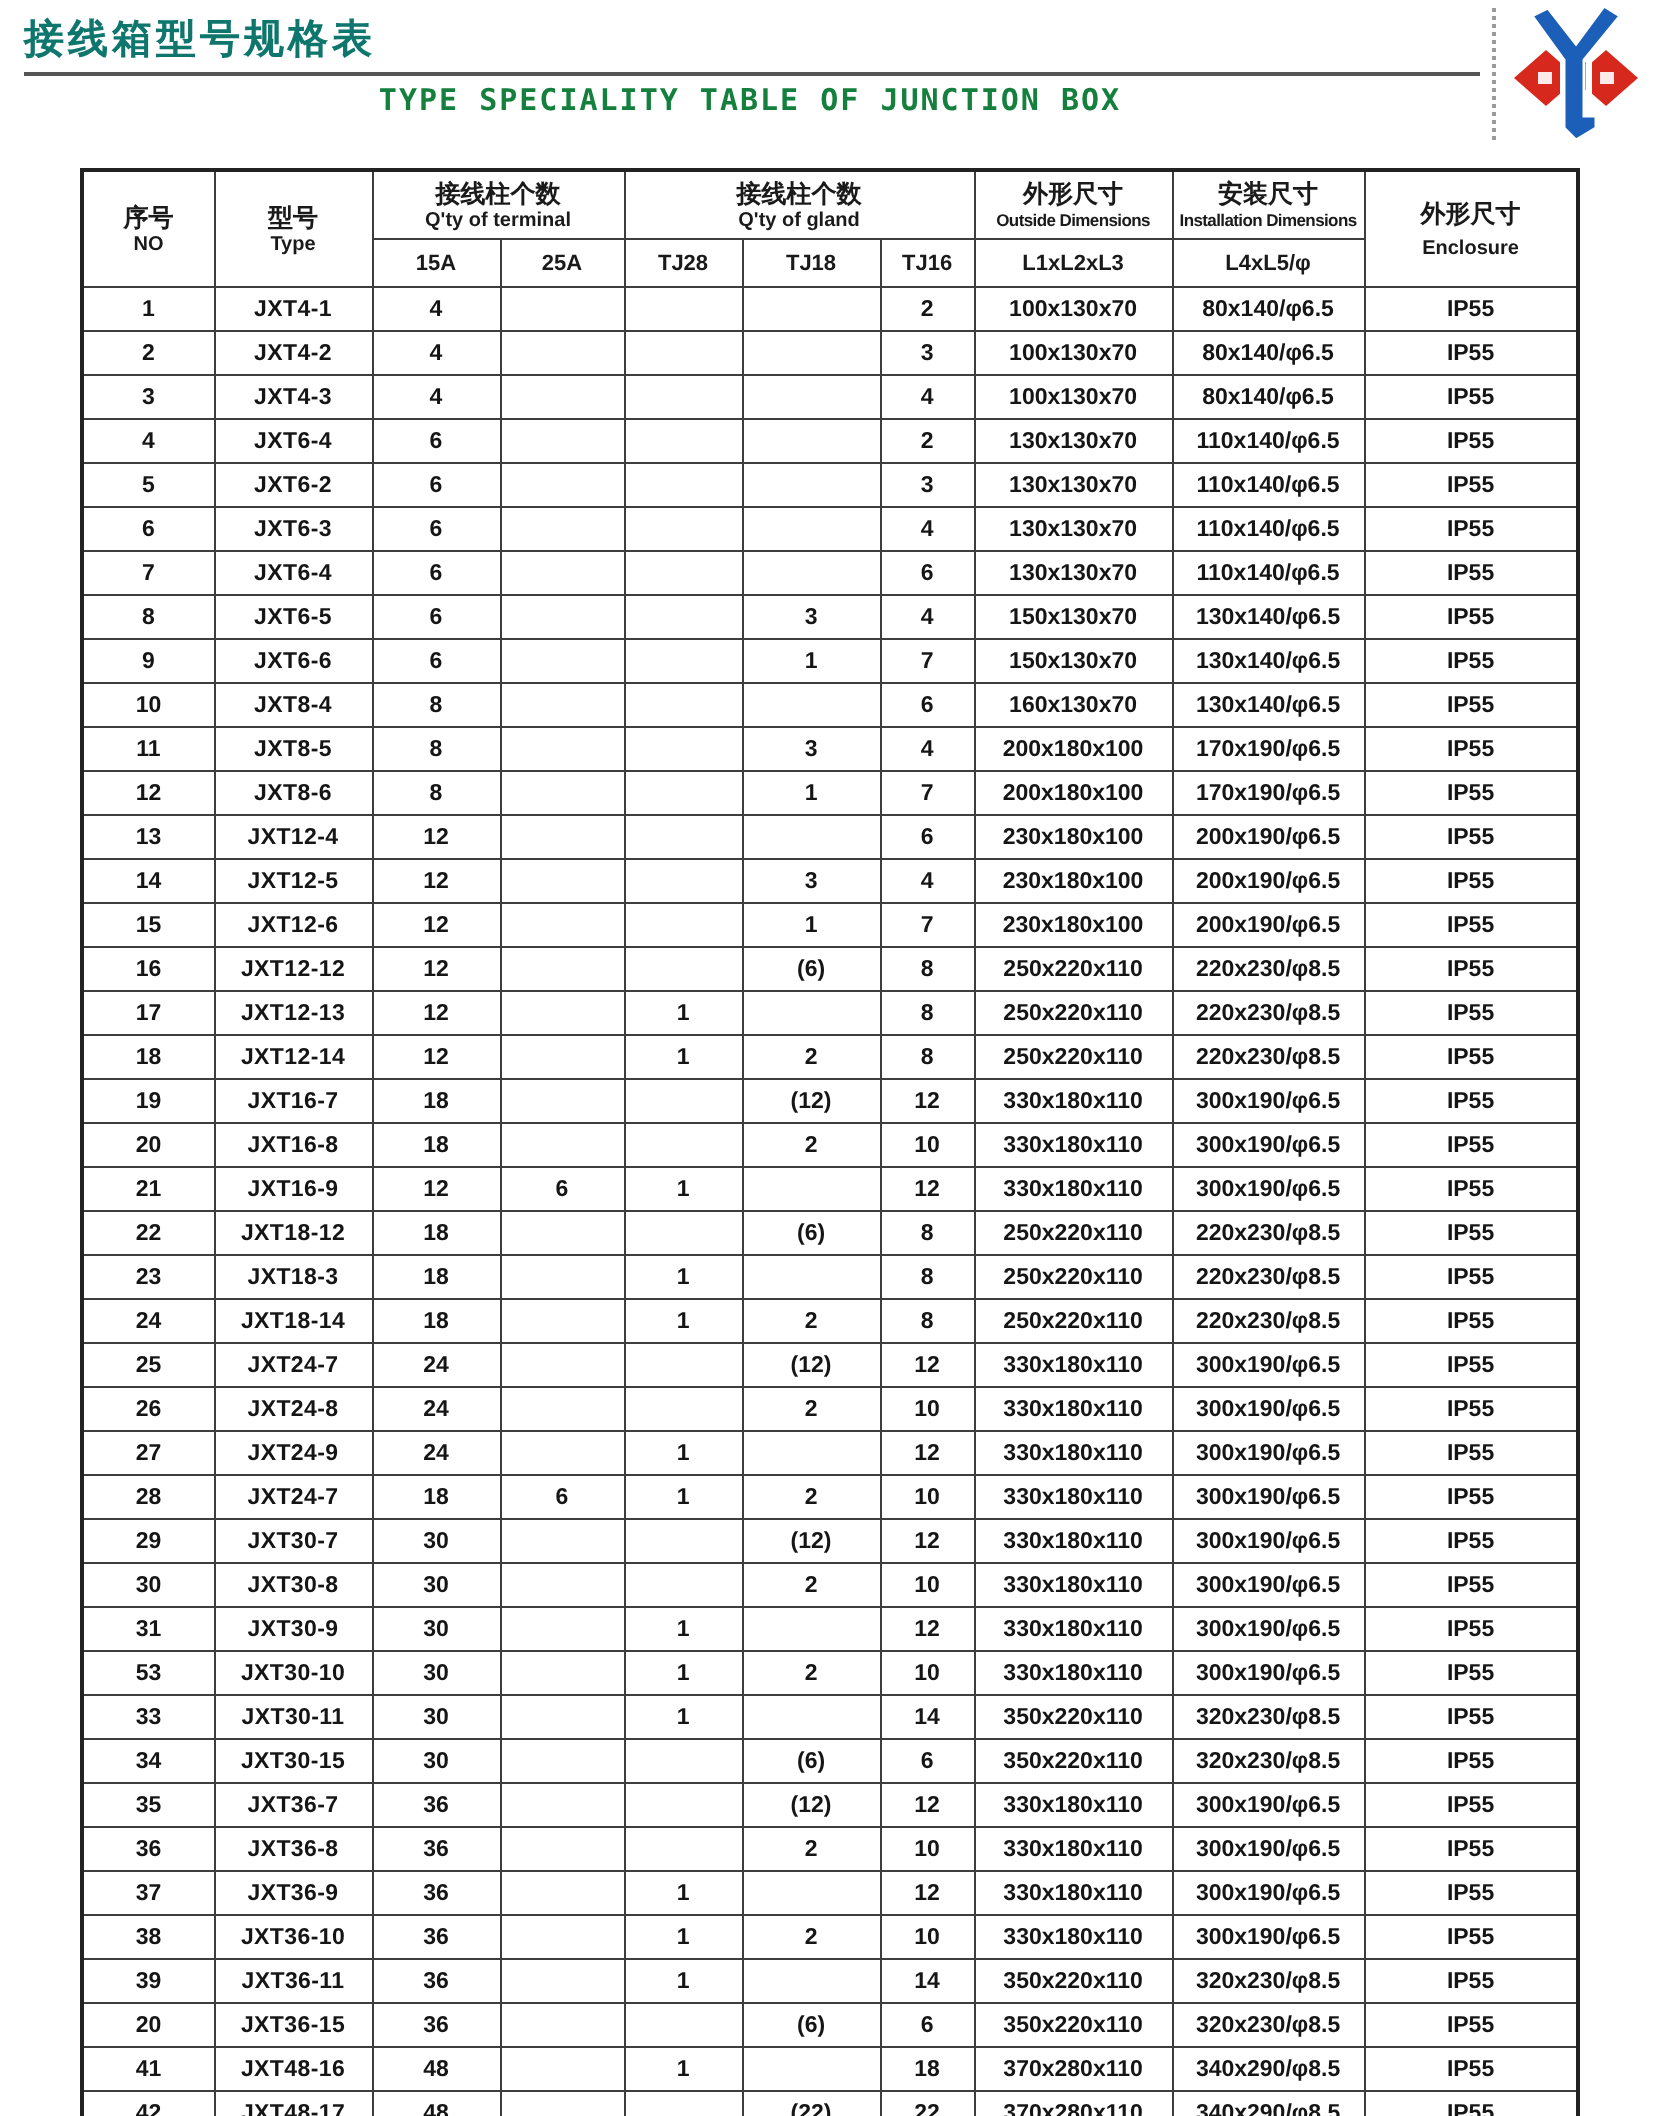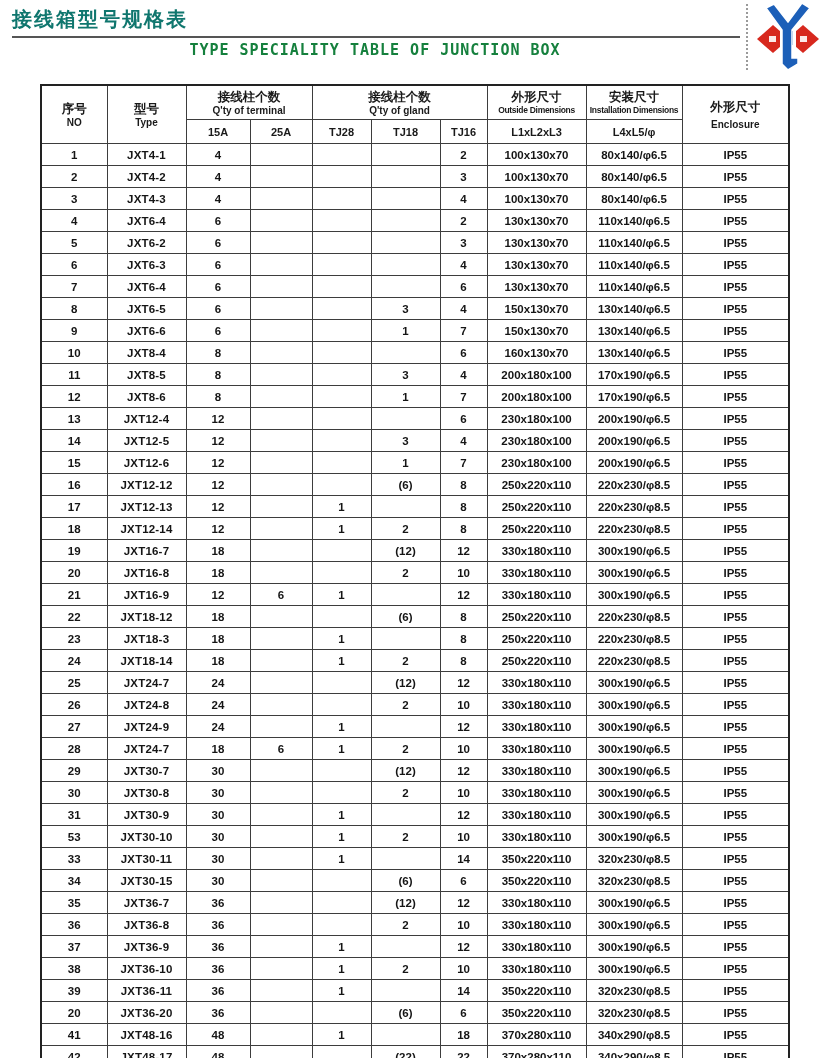--- a/index.html
+++ b/index.html
@@ -591,21 +591,21 @@
             <td class="c-25a"></td>
             <td class="c-tj28">1</td>
             <td class="c-tj18"></td>
             <td class="c-tj16">14</td>
             <td class="c-out">350x220x110</td>
             <td class="c-inst">320x230/φ8.5</td>
             <td class="c-enc">IP55</td>
           </tr>
           <tr>
             <td class="c-no">20</td>
-            <td class="c-type">JXT36-20</td>
+            <td class="c-type">JXT36-15</td>
             <td class="c-15a">36</td>
             <td class="c-25a"></td>
             <td class="c-tj28"></td>
             <td class="c-tj18">(6)</td>
             <td class="c-tj16">6</td>
             <td class="c-out">350x220x110</td>
             <td class="c-inst">320x230/φ8.5</td>
             <td class="c-enc">IP55</td>
           </tr>
           <tr>

